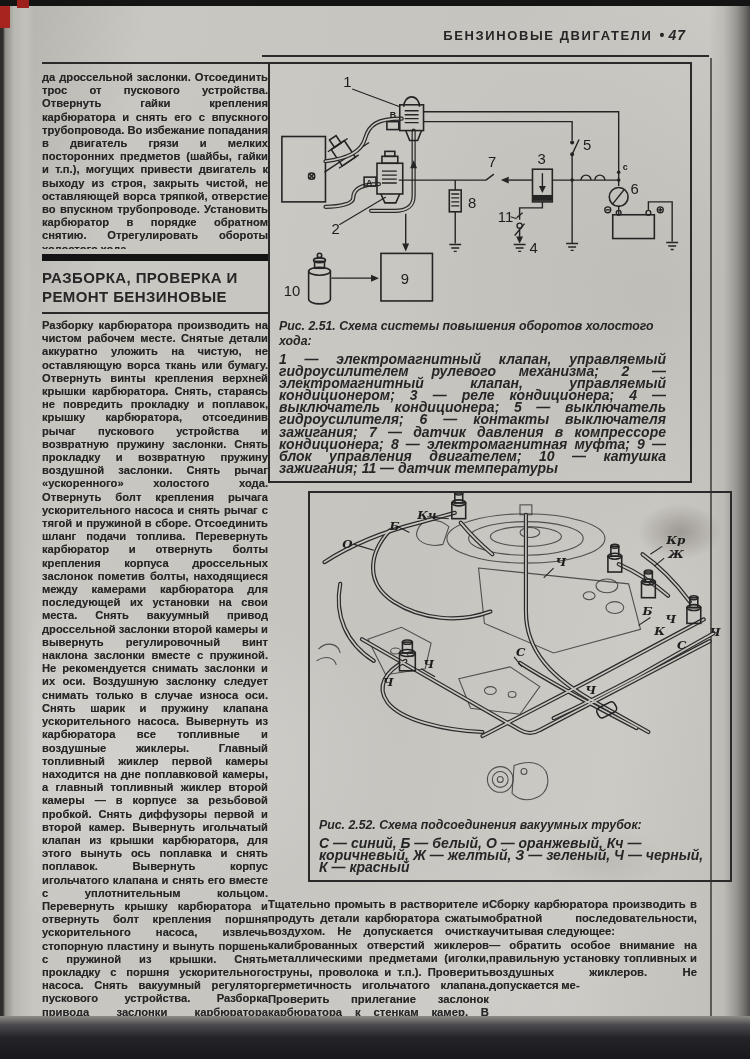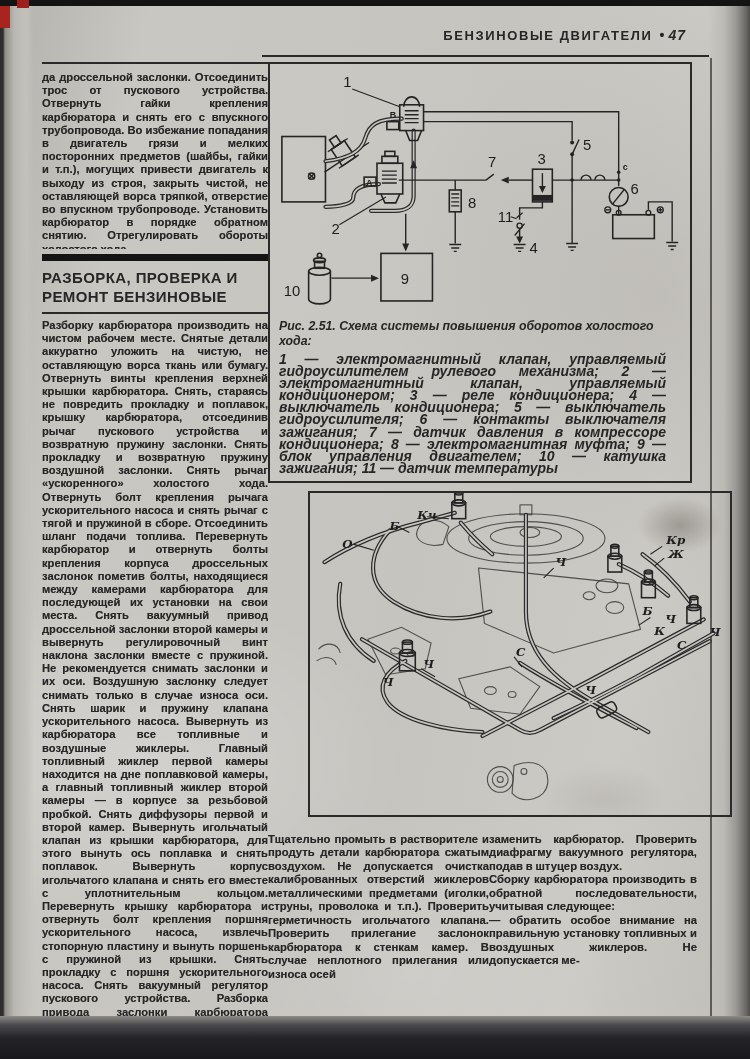--- a/index.html
+++ b/index.html
@@ -332,28 +332,31 @@
           <text x="336" y="124">Б</text>
           <text x="359" y="132">Ч</text>
           <text x="348" y="144">К</text>
           <text x="404" y="145">Ч</text>
           <text x="371" y="158">С</text>
           <text x="208" y="165">С</text>
           <text x="114" y="177">Ч</text>
           <text x="73" y="195">Ч</text>
           <text x="278" y="203">Ч</text>
         </svg>
+      <figcaption class="caption">
+        <div class="cap-title">Рис. 2.52. Схема подсоединения вакуумных трубок:</div>
+        <div class="cap-legend" style="text-align:left">С — синий, Б — белый, О — оранжевый, Кч — коричневый, Ж — желтый, З — зеленый, Ч — черный, К — красный</div>
+      </figcaption>
     </figure>
 
     <div class="bottomcols">
       <div class="bcol-mid b-text">
         <p>Тщательно промыть в растворителе и продуть детали карбюратора сжатым воздухом. Не допускается очистка калиброванных отверстий жиклеров металлическими предметами (иголки, струны, проволока и т.п.). Проверить герметичность игольчатого клапана. Проверить прилегание заслонок карбюратора к стенкам камер. В случае неплотного прилегания или износа осей</p>
       </div>
       <div class="bcol-right b-text">
-        <p>заменить карбюратор. Проверить диафрагму вакуумного регулятора, подав в штуцер воздух.</p>
         <p>Сборку карбюратора производить в обратной последовательности, учитывая следующее:</p>
         <p>— обратить особое внимание на правильную установку топливных и воздушных жиклеров. Не допускается ме-</p>
       </div>
     </div>
   </div>
 
   <div class="edge-bottom"></div>
 </div>
 
 </body></html>

